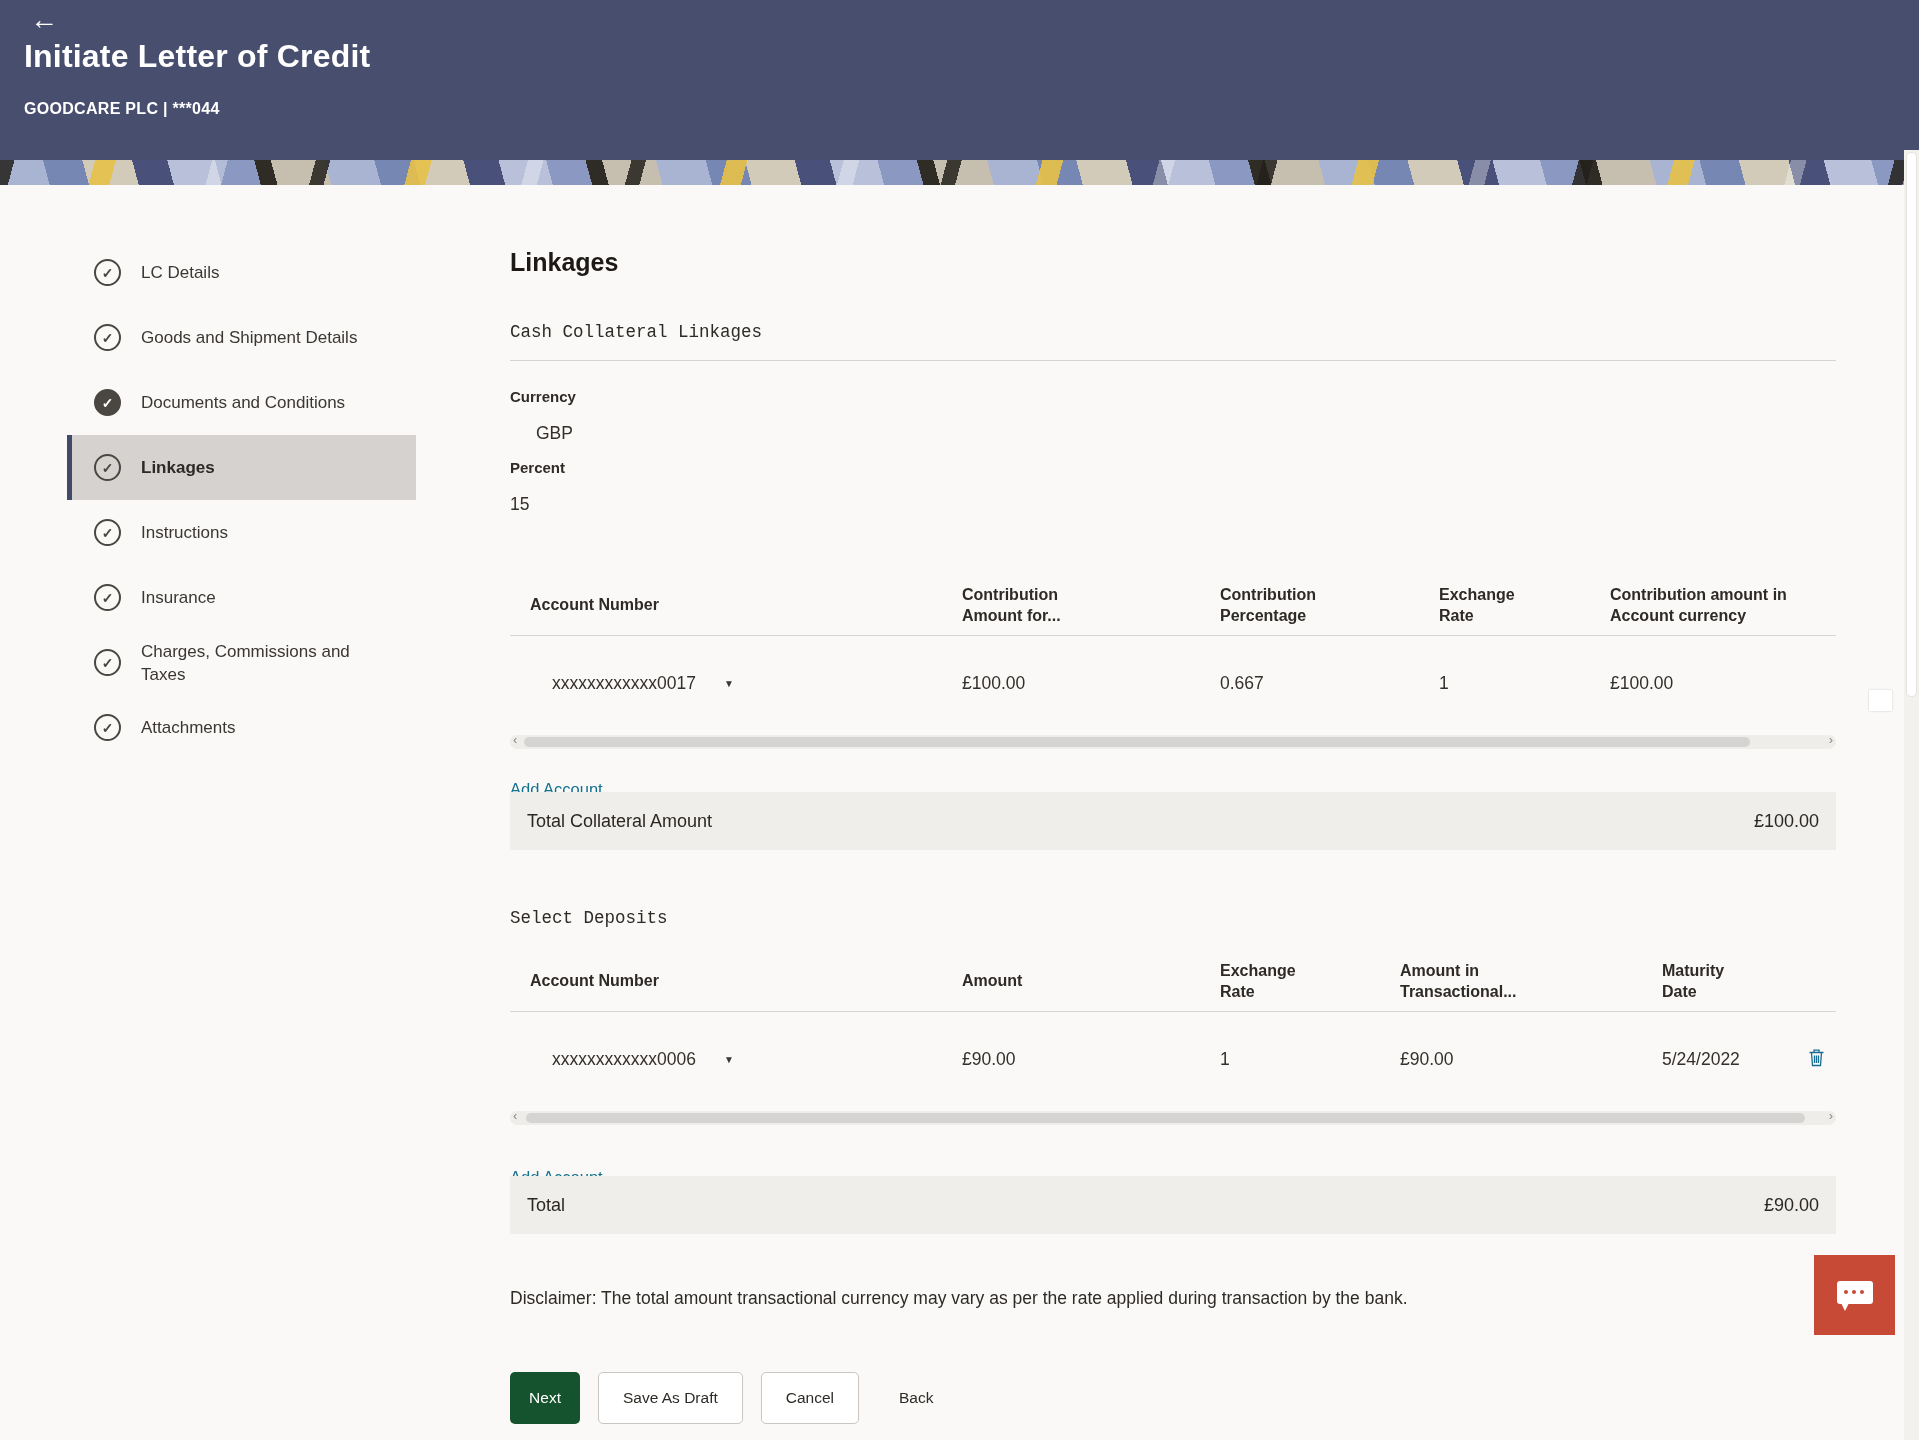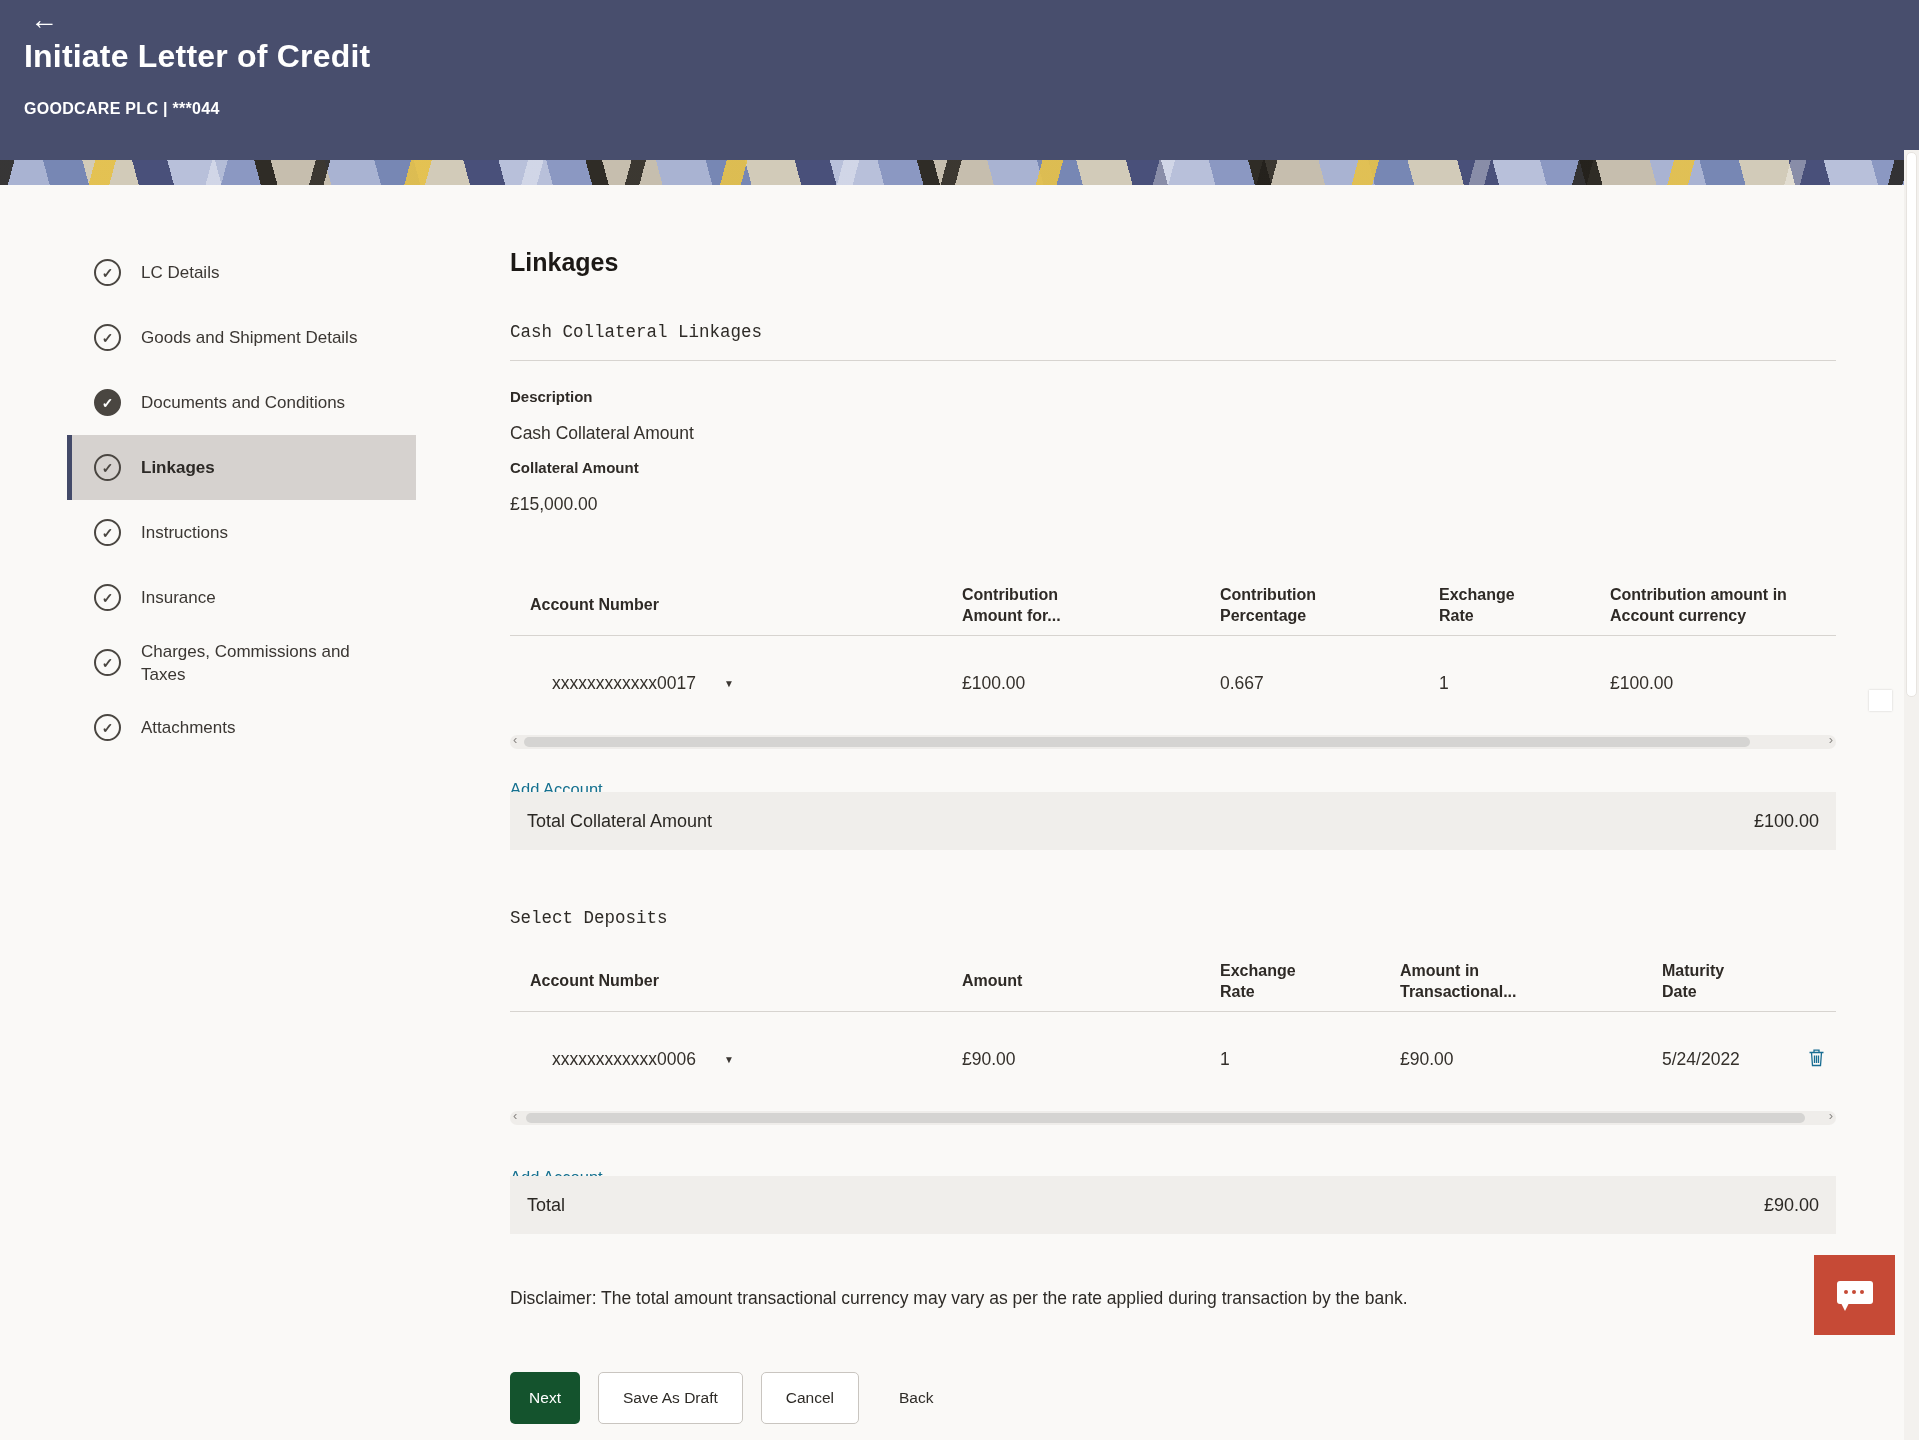--- a/index.html
+++ b/index.html
@@ -160,24 +160,24 @@
   </div>
 </nav>
 
 <main class="main">
   <div class="m-title">Linkages</div>
   <div class="sec-h h-ccl">Cash Collateral Linkages</div>
   <div class="divider"></div>
 
   <div class="fields">
     <div>
-      <div class="f-label">Description</div>
-      <div class="f-value">Cash Collateral Amount</div>
-      <div class="f-label">Collateral Amount</div>
-      <div class="f-value">£15,000.00</div>
+      <div class="f-label">Currency</div>
+      <div class="f-value f-indent">GBP</div>
+      <div class="f-label">Percent</div>
+      <div class="f-value">15</div>
     </div>
   </div>
 
   <div class="table t1">
     <div class="t-head">
       <div class="th first"><span>Account Number</span></div>
       <div class="th"><span>Contribution Amount for...</span></div>
       <div class="th"><span>Contribution Percentage</span></div>
       <div class="th"><span>Exchange Rate</span></div>
       <div class="th"><span>Contribution amount in Account currency</span></div>

